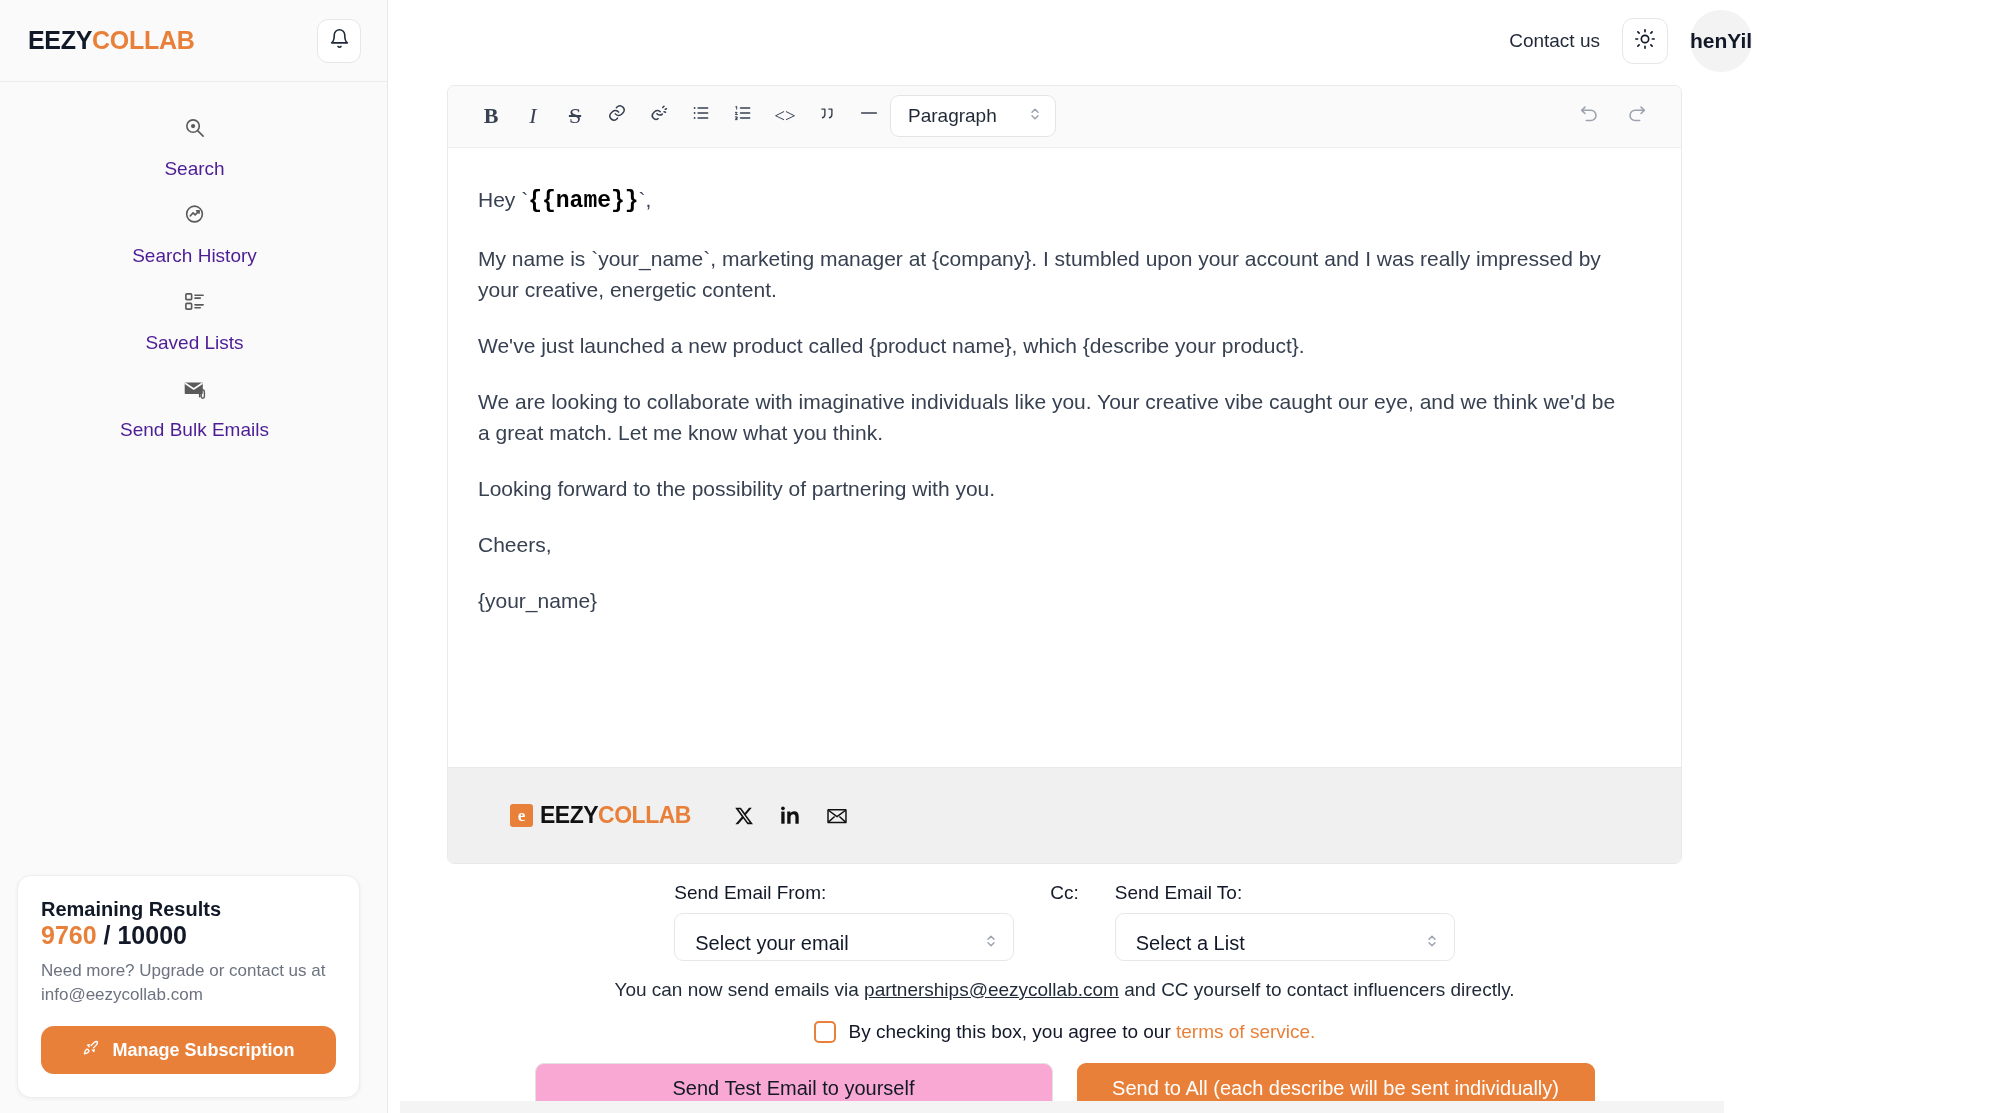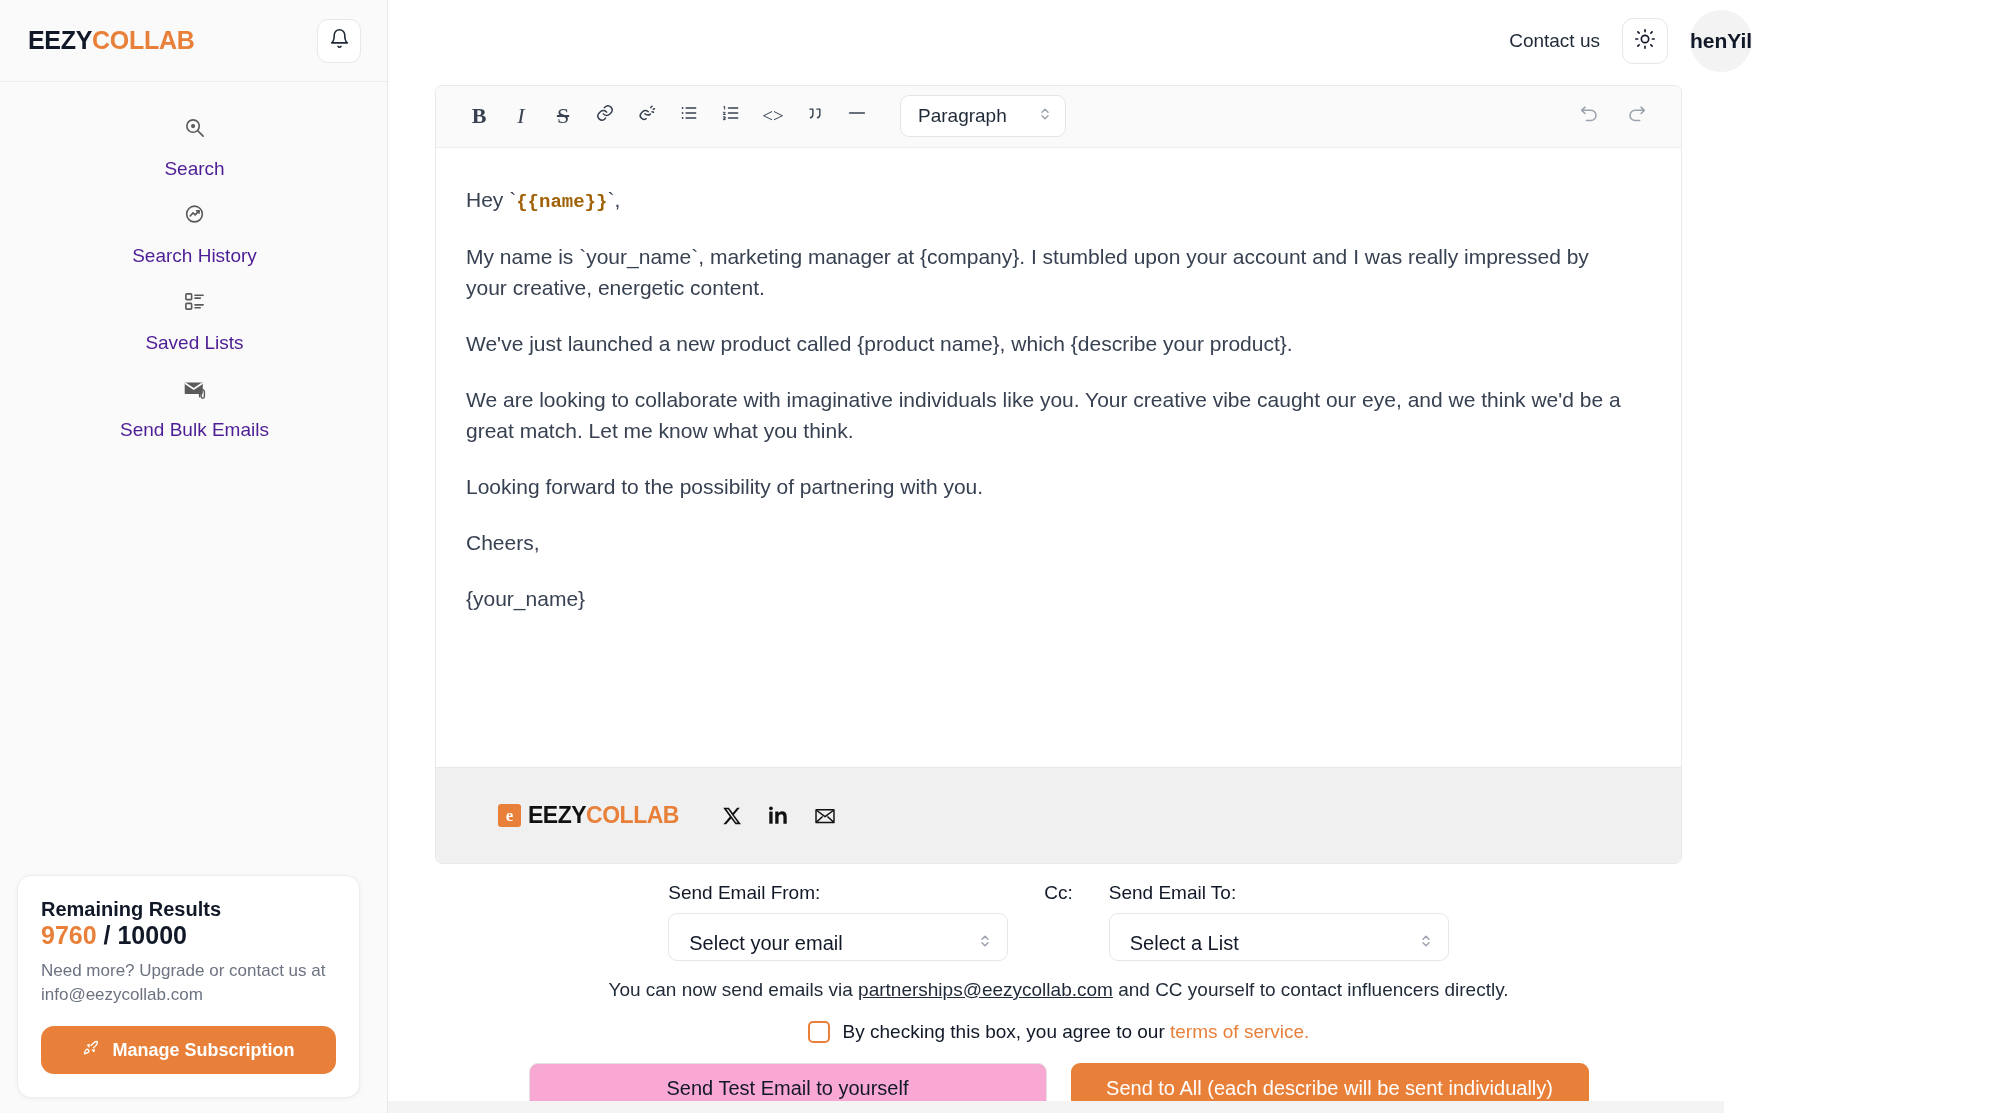--- a/index.html
+++ b/index.html
@@ -2,21 +2,21 @@
 <html><head>
 <meta charset="utf-8">
 <style>
   * { box-sizing: border-box; margin: 0; padding: 0; }
   html, body {
     width: 2000px; height: 1113px;
     font-family: "Liberation Sans", sans-serif;
     background: #ffffff;
     overflow: hidden;
   }
-  .app { display: flex; width: 1724px; height: 1113px; position: relative; }
+  .app { display: flex; width: 1724px; height: 1113px; position: relative; gap: 12px; }
 
   
   .sidebar {
     width: 388px; height: 1113px;
     background: #fafafa;
     border-right: 1px solid #e8e8e8;
     display: flex; flex-direction: column;
     position: relative;
     flex: 0 0 388px;
   }
@@ -91,38 +91,38 @@
   .toolbar {
     height: 62px; background: #fafafa; border-bottom: 1px solid #eeeeee;
     display: flex; align-items: center; padding: 0 22px 0 22px; gap: 0px;
   }
   .tb-btn {
     width: 42px; height: 42px; display: flex; align-items: center; justify-content: center;
     border: none; background: transparent; cursor: pointer; color: #374151; border-radius: 6px;
     font-family: "Liberation Serif", serif; font-size: 22px;
   }
   .para-select {
-    margin-left: 22px; height: 42px; min-width: 166px;
+    height: 42px; min-width: 166px;
     border: 1px solid #e4e4e7; border-radius: 9px; background: #fff;
     display: flex; align-items: center; justify-content: space-between;
     padding: 0 13px 0 17px; font-size: 19px; color: #1f2937; cursor: pointer; gap: 14px;
   }
   .tb-spacer { flex: 1; }
   .tb-undo { width: 46px; height: 42px; display:flex; align-items:center; justify-content:center; cursor:pointer; color:#9ca3af; }
 
   .editor-body {
     flex: 1; padding: 36px 58px 20px 18px;
     overflow: hidden;
   }
   .editor-body p {
     font-size: 21px; line-height: 1.48; color: #374151; margin-bottom: 25px;
     padding-left: 12px;
   }
   .editor-body code {
-    font-family: "Liberation Mono", monospace; font-size: 19px; font-weight: bold; color: #a16207;
+    font-family: "Liberation Mono", monospace; font-size: 23px; font-weight: bold; color: #000000;
   }
   .email-footer {
     background: #f0f0f0; border-top: 1px solid #e8e8e8;
     height: 96px; display: flex; align-items: center; padding-left: 62px; gap: 42px;
   }
   .ef-logo { display: flex; align-items: center; gap: 7px; }
   .ef-badge {
     width: 23px; height: 23px; background: #e8803a; border-radius: 3px;
     display: flex; align-items: center; justify-content: center;
     color: #fff; font-size: 17px; font-weight: bold; font-family: "Liberation Serif", serif;

